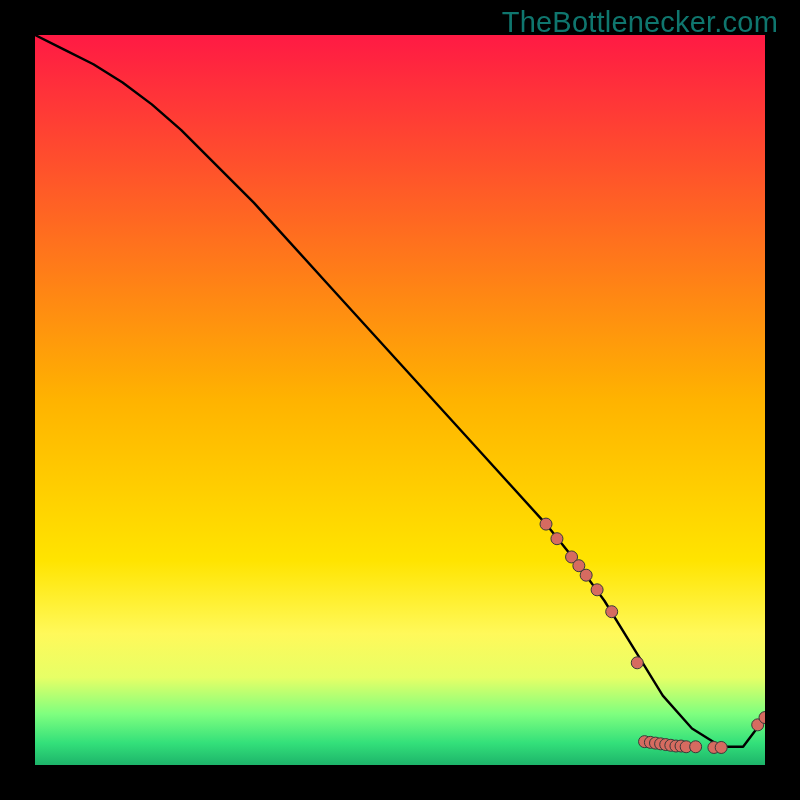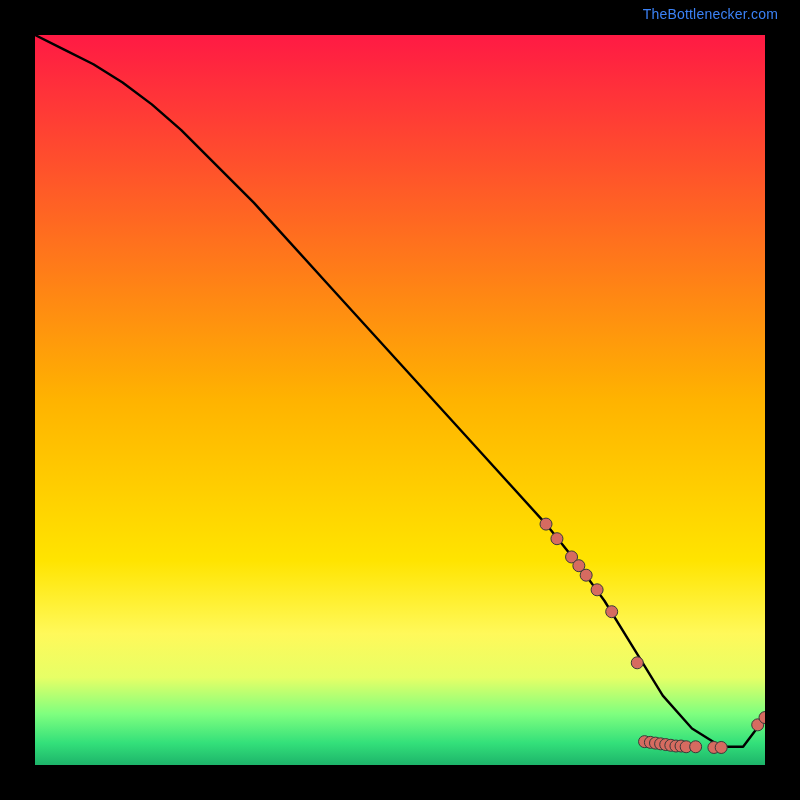--- a/index.html
+++ b/index.html
@@ -8,22 +8,22 @@
     position: relative;
     width: 800px;
     height: 800px;
     background: #000;
   }
   .attrib {
     position: absolute;
     top: 6px;
     right: 22px;
     font-family: Arial, Helvetica, sans-serif;
-    font-size: 14px;
-    color: #3b82f6;
+    font-size: 29px;
+    color: #0f766e;
     letter-spacing: 0.2px;
   }
   .plot {
     position: absolute;
     left: 35px;
     top: 35px;
     width: 730px;
     height: 730px;
   }
   .plot svg { width: 100%; height: 100%; display: block; }

